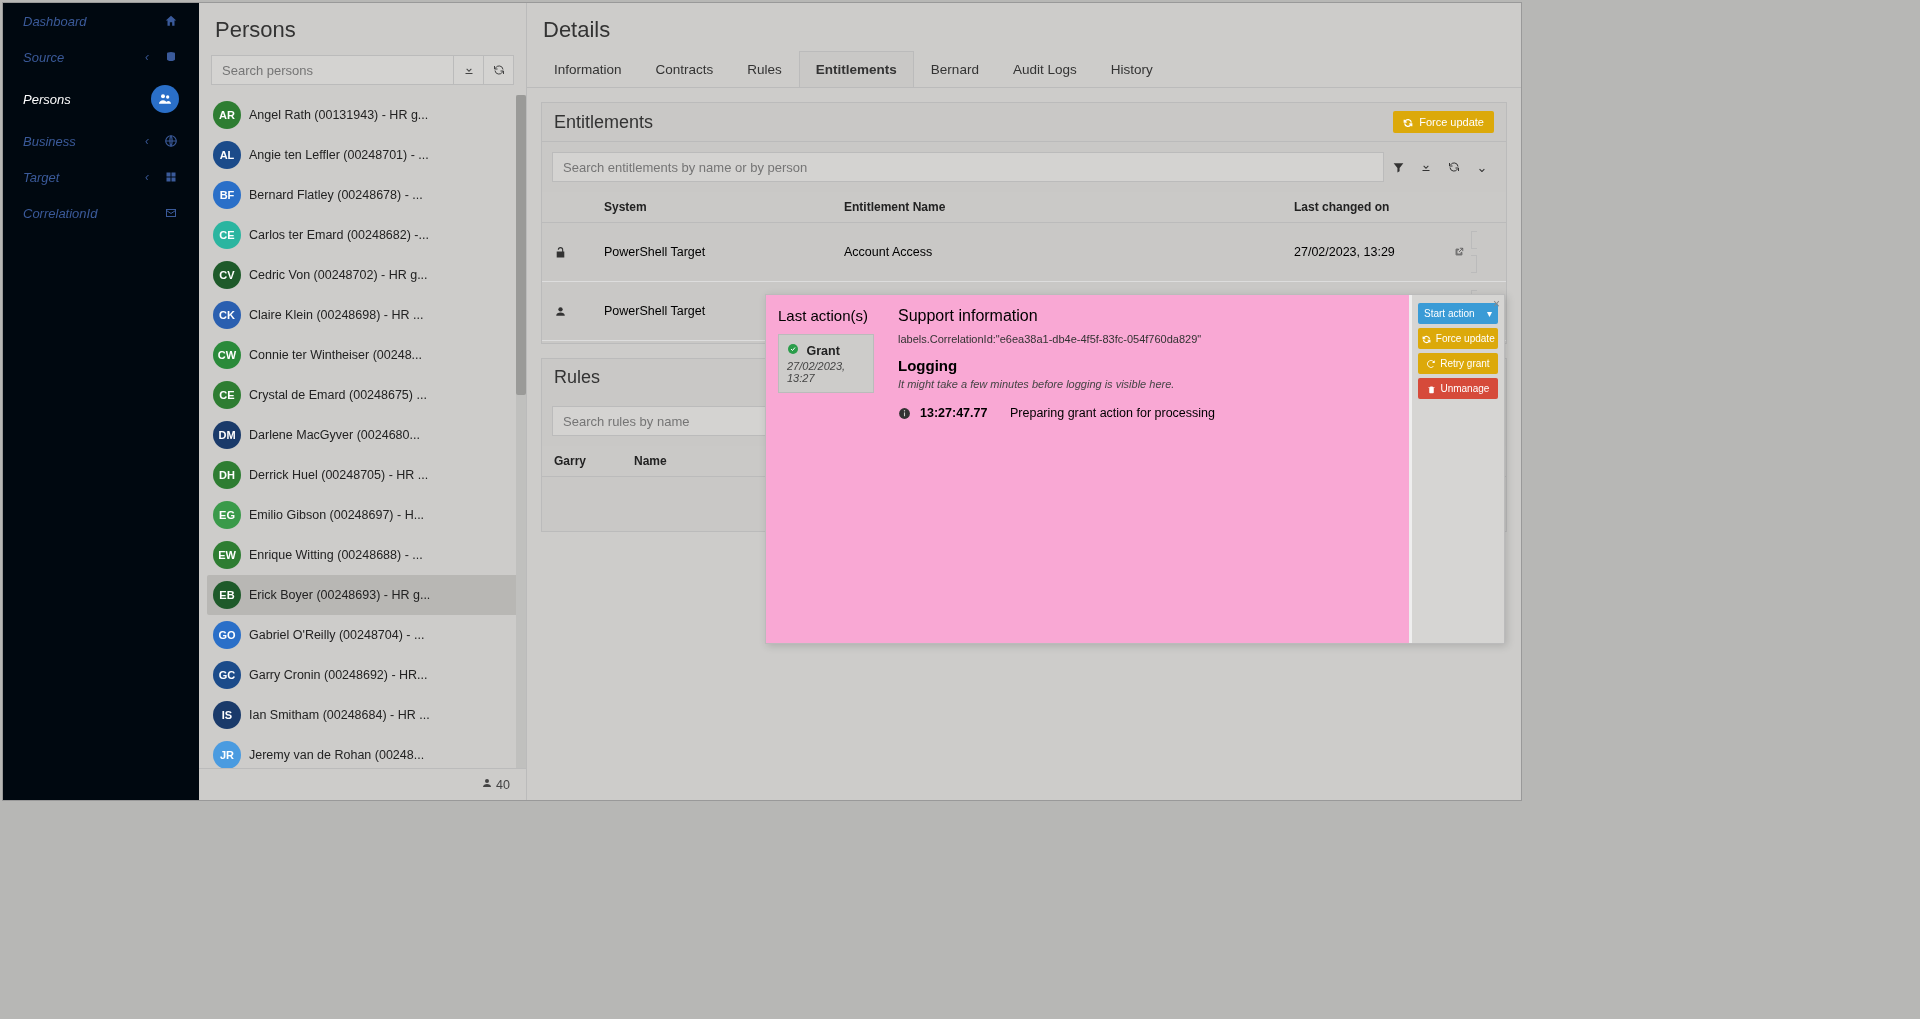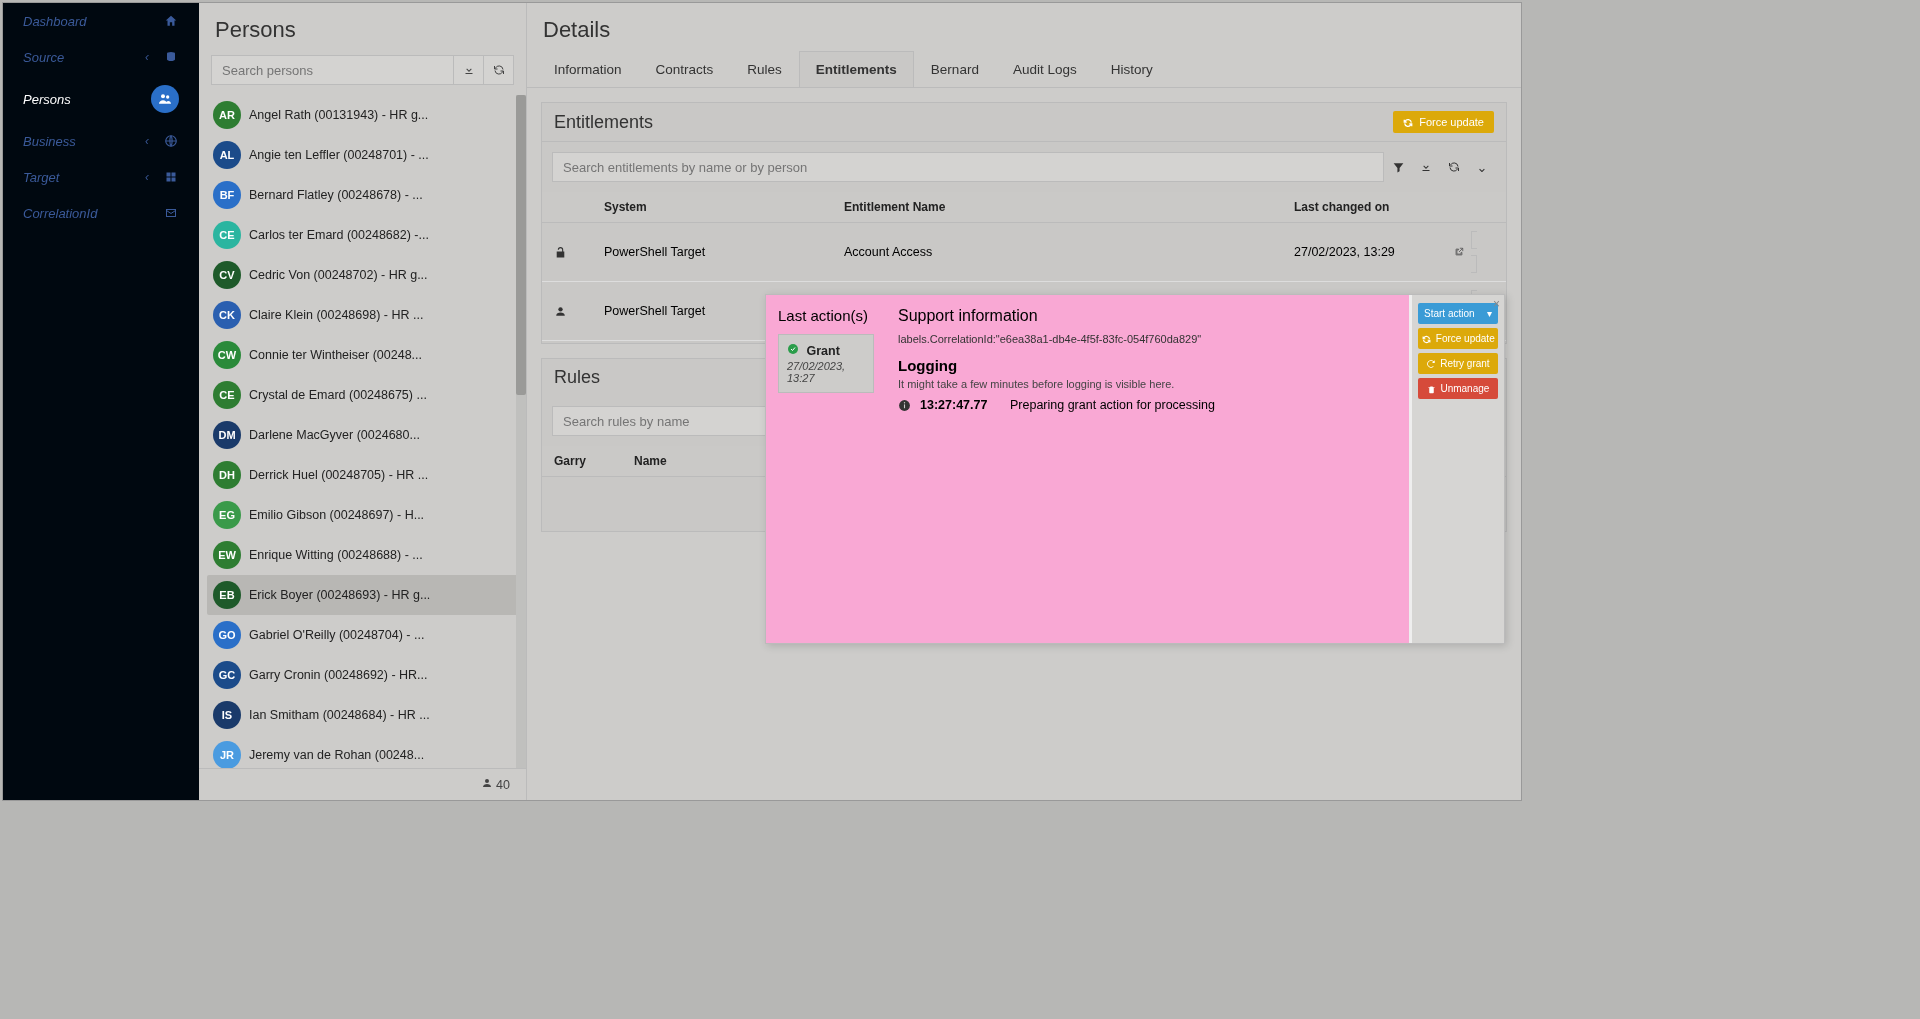--- a/index.html
+++ b/index.html
@@ -65,21 +65,21 @@
 .popover-left { width: 120px; padding: 12px; flex-shrink: 0; }
 .popover-left h3 { font-size: 15px; font-weight: normal; margin-bottom: 10px; }
 .action-card { border: 1px solid #bbb; padding: 8px; background: #cdccca; }
 .action-status { font-size: 12.5px; font-weight: bold; color: #222; }
 .action-status .check { color: #2a9d4a; margin-right: 4px; }
 .action-date { font-size: 11px; font-style: italic; color: #444; margin-top: 2px; }
 .popover-mid { flex: 1; padding: 12px; }
 .popover-mid h3 { font-size: 16px; font-weight: normal; margin-bottom: 8px; }
 .corr-id { font-size: 11px; color: #333; margin-bottom: 12px; }
 .logging h4 { font-size: 15px; margin-bottom: 4px; }
-.logging-note { font-size: 11px; color: #444; margin-bottom: 4px; }
+.logging-note { font-size: 11px; font-style: italic; color: #444; margin-bottom: 12px; }
 .log-row { display: flex; align-items: center; padding: 4px 0; font-size: 12.5px; }
 .log-row .info-icon { width: 16px; margin-right: 6px; font-size: 12px; color: #333; }
 .log-row .log-time { font-weight: bold; width: 90px; }
 .log-row .log-msg { flex: 1; }
 .popover-right { width: 95px; padding: 8px 6px; flex-shrink: 0; background: #d6d5d3; border-left: 3px solid #eee; position: relative; }
 .popover-close { position: absolute; right: 4px; top: 2px; font-size: 12px; color: #888; cursor: pointer; }
 .action-btn { display: block; width: 100%; padding: 5px 4px; font-size: 10px; color: #fff; border: none; margin-bottom: 4px; border-radius: 2px; cursor: pointer; text-align: center; white-space: nowrap; }
 .btn-start { background: #3a9bd6; display: flex; justify-content: space-between; align-items: center; padding: 5px 6px; }
 .btn-force2 { background: #dca90a; }
 .btn-retry { background: #dca90a; }

